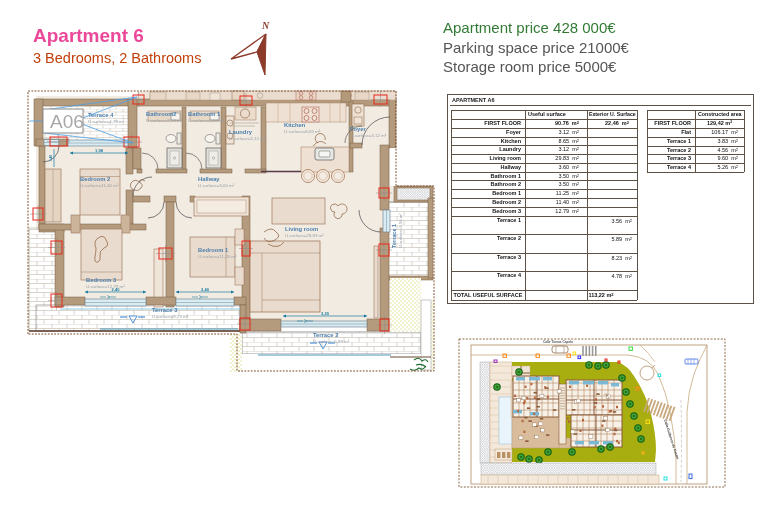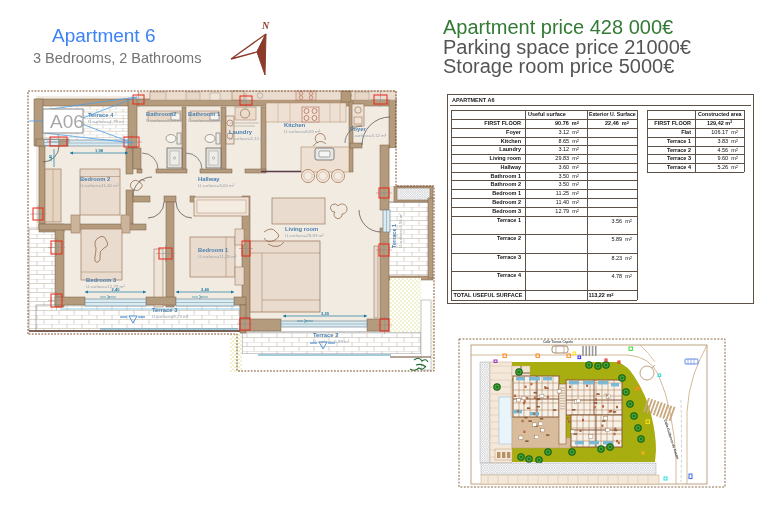--- a/index.html
+++ b/index.html
@@ -3,31 +3,31 @@
 <meta charset="utf-8">
 <style>
 html,body{margin:0;padding:0;background:#ffffff;width:770px;height:530px;overflow:hidden;}
 body{font-family:"Liberation Sans", sans-serif;position:relative;}
 .abs{position:absolute;}
 </style>
 </head>
 <body>
 
 <div class="abs" style="left:33px;top:25px;">
-  <div style="font-size:19px;font-weight:normal;color:#3b82f6;margin-left:19px;">Apartment 6</div>
-  <div style="font-size:14.5px;color:#737373;margin-top:3px;">3 Bedrooms, 2 Bathrooms</div>
+  <div style="font-size:19px;font-weight:bold;color:#ec4899;">Apartment 6</div>
+  <div style="font-size:14.5px;color:#c2410c;margin-top:3px;">3 Bedrooms, 2 Bathrooms</div>
 </div>
 
 <svg class="abs" style="left:228px;top:18px;" width="50" height="62" viewBox="0 0 50 62">
   <path d="M38,16 L3,41 L29,34 Z" fill="none" stroke="#8c3b2a" stroke-width="1.3"></path>
   <path d="M38,16 L29,34 L37,57 Z" fill="#8c3b2a" stroke="#8c3b2a" stroke-width="1"></path>
   <text x="34" y="11" font-size="10" font-style="italic" font-weight="bold" fill="#8c3b2a" font-family="Liberation Serif">N</text>
 </svg>
 
-<div class="abs" style="left:443px;top:18px;line-height:19.6px;font-size:20px;">
+<div class="abs" style="left:443px;top:18px;line-height:19.6px;font-size:15px;">
   <div style="color:#337a35;">Apartment price 428 000€</div>
   <div style="color:#555555;">Parking space price 21000€</div>
   <div style="color:#555555;">Storage room price 5000€</div>
 </div>
 
 <div class="abs" style="left:447px;top:94px;width:305px;height:208px;border:1px solid #5d5146;background:#fff;"></div>
 
 <div class="abs" style="left:450px;top:96px;width:299px;height:9px;border-bottom:1px solid #5d5146;font-size:5.5px;font-weight:bold;color:#1a1a1a;padding-left:2px;line-height:9px;">APARTMENT A6</div>
 <div class="abs" style="left:451px;top:110px;width:186px;height:190px;">
 <div style="left:0px;top:0px;width:74px;height:9px;position:absolute;font-size:5.5px;line-height:9px;font-weight:bold;text-align:right;color:#111;"></div>

